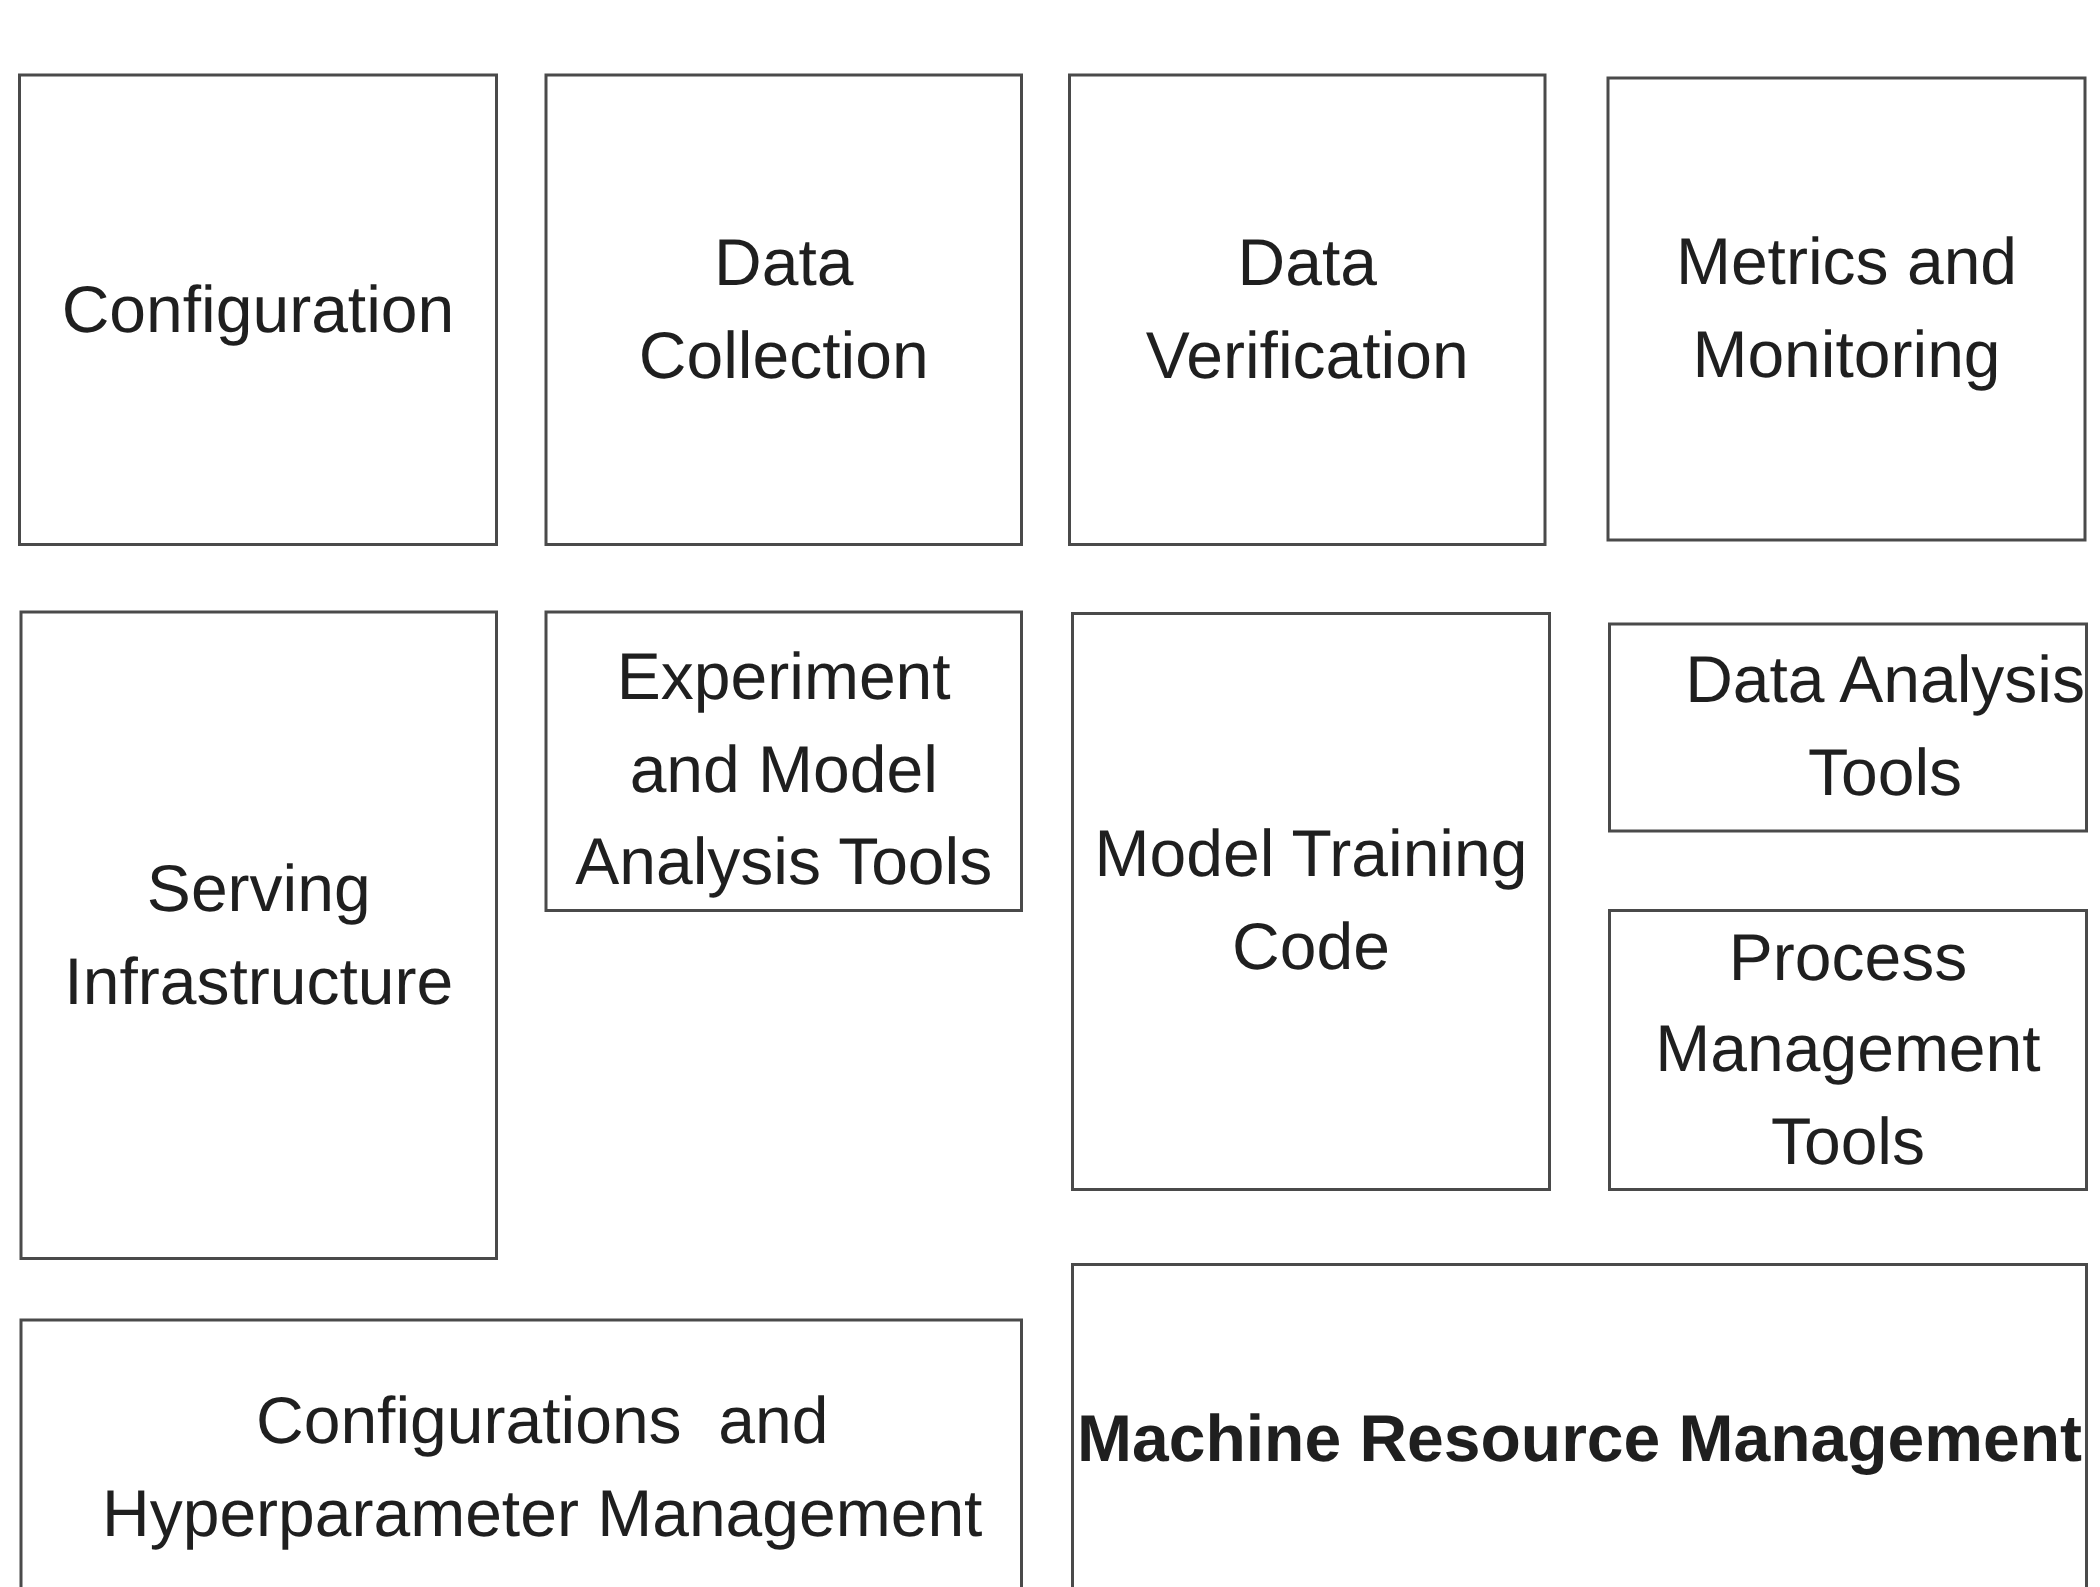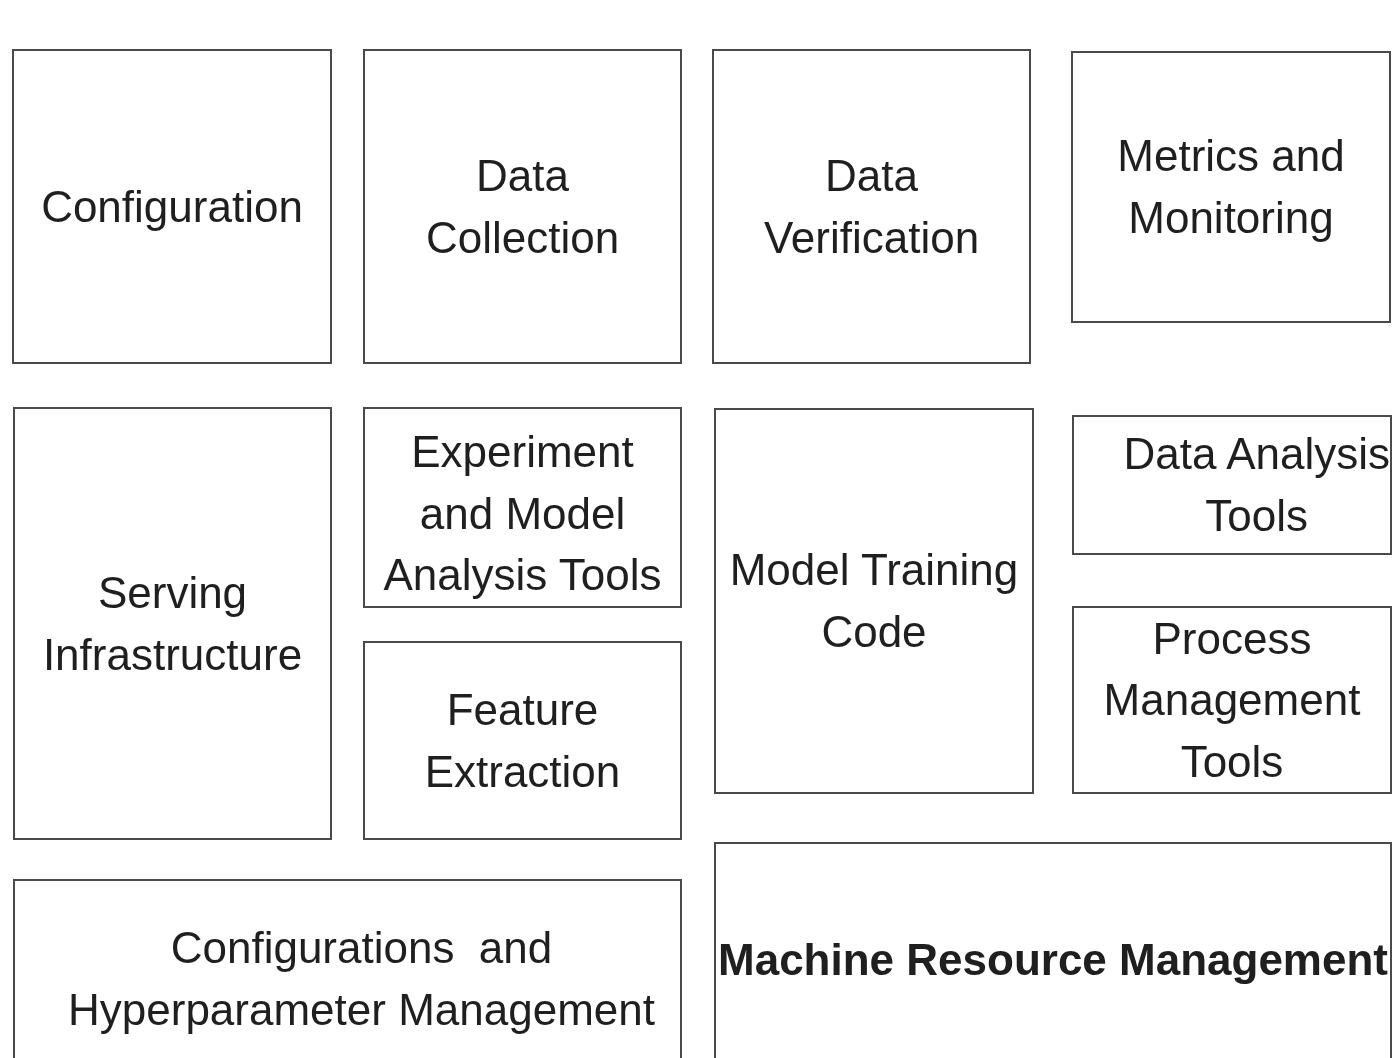--- a/index.html
+++ b/index.html
@@ -32,21 +32,21 @@
     font-size: 44px;
     line-height: 1.4;
     color: var(--text-color);
     text-align: center;
     white-space: pre-wrap;   
   }
   
   .b-configuration            { left: 12px;   top: 13px;  width: 320px; height: 315px; }
   .b-data-collection          { left: 363px;  top: 13px;  width: 319px; height: 315px; }
   .b-data-verification        { left: 712px;  top: 13px;  width: 319px; height: 315px; }
-  .b-metrics-monitoring       { left: 1071px; top: 15px;  width: 320px; height: 272px; }
+  .b-metrics-monitoring       { left: 1071px; top: 15px;  width: 320px; height: 310px; }
   .b-serving-infrastructure   { left: 13px;   top: 371px; width: 319px; height: 433px; }
   .b-experiment-tools         { left: 363px;  top: 371px; width: 319px; height: 201px; align-items: flex-end; }
   .b-feature-extraction       { left: 363px;  top: 605px; width: 319px; height: 199px; }
   .b-model-training-code      { left: 714px;  top: 372px; width: 320px; height: 386px; }
   .b-data-analysis-tools      { left: 1072px; top: 379px; width: 320px; height: 140px; justify-content: flex-end; }
   .b-process-management-tools { left: 1072px; top: 570px; width: 320px; height: 188px; }
   .b-config-hyperparameter    { left: 13px;   top: 843px; width: 669px; height: 199px; padding-left: 28px; }
   .b-machine-resource-mgmt    { left: 714px;  top: 806px; width: 678px; height: 236px; font-weight: bold; }
 </style>
 </head>
@@ -77,24 +77,20 @@
     <span class="label">Serving
 Infrastructure</span>
   </div>
 
   <div class="box b-experiment-tools">
     <span class="label">Experiment
 and Model
 Analysis Tools</span>
   </div>
 
-  <div class="box b-feature-extraction">
-    <span class="label">Feature
-Extraction</span>
-  </div>
 
   <div class="box b-model-training-code">
     <span class="label">Model Training
 Code</span>
   </div>
 
   <div class="box b-data-analysis-tools">
     <span class="label">Data Analysis
 Tools</span>
   </div>

